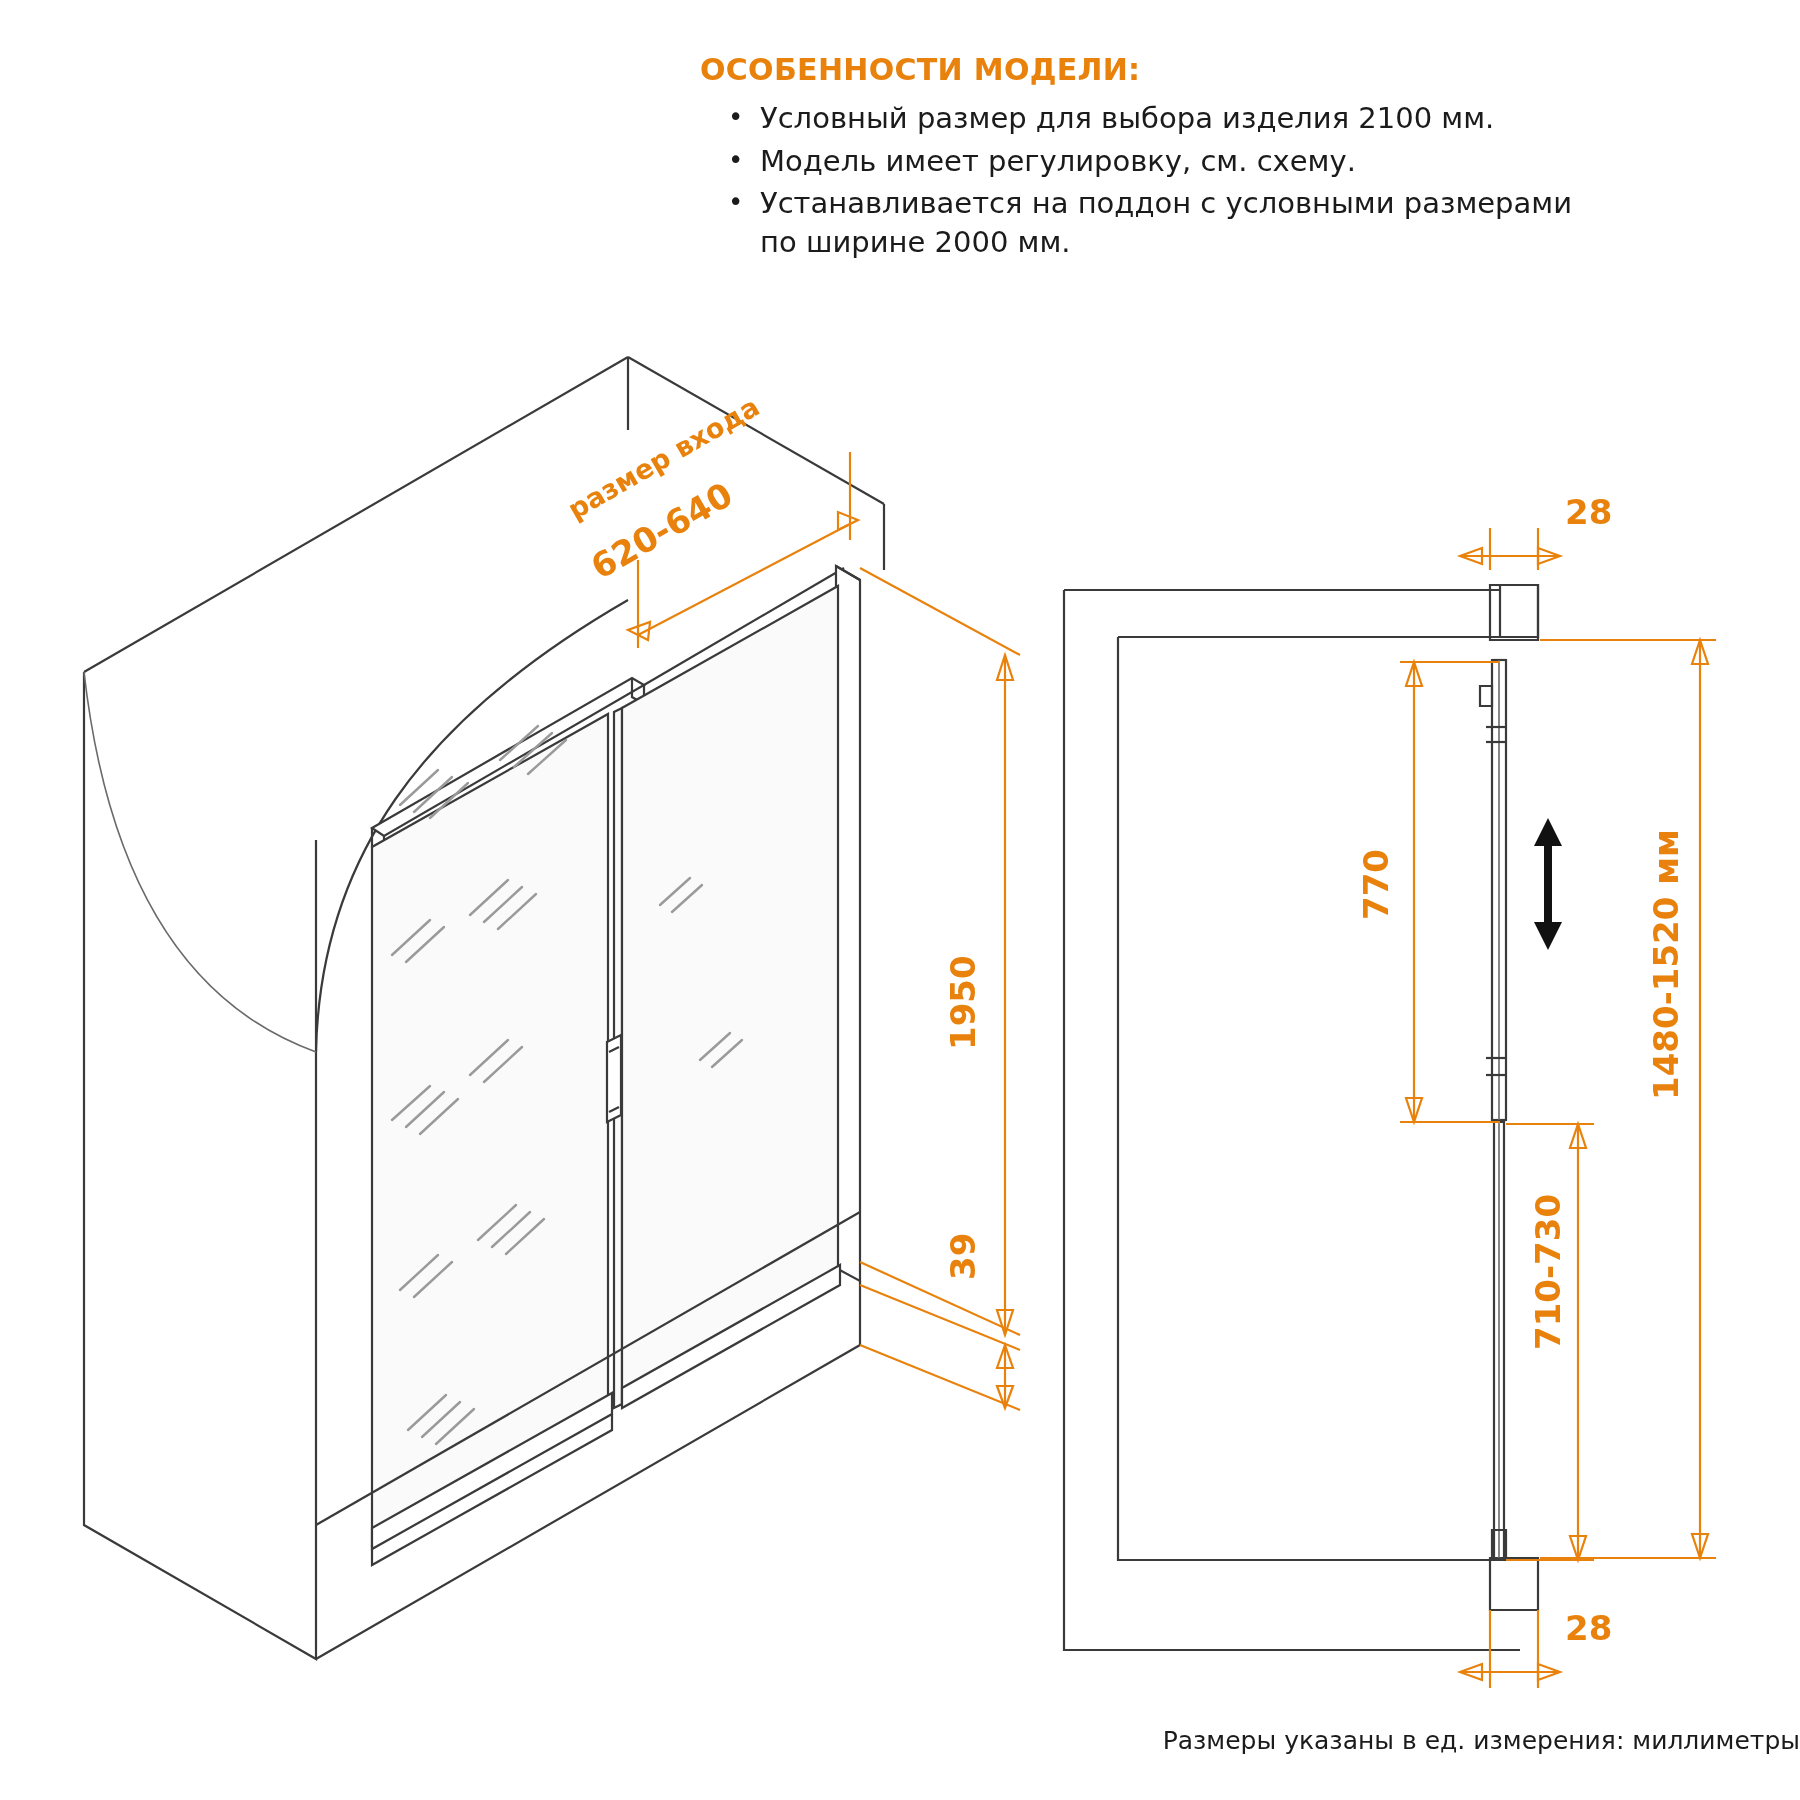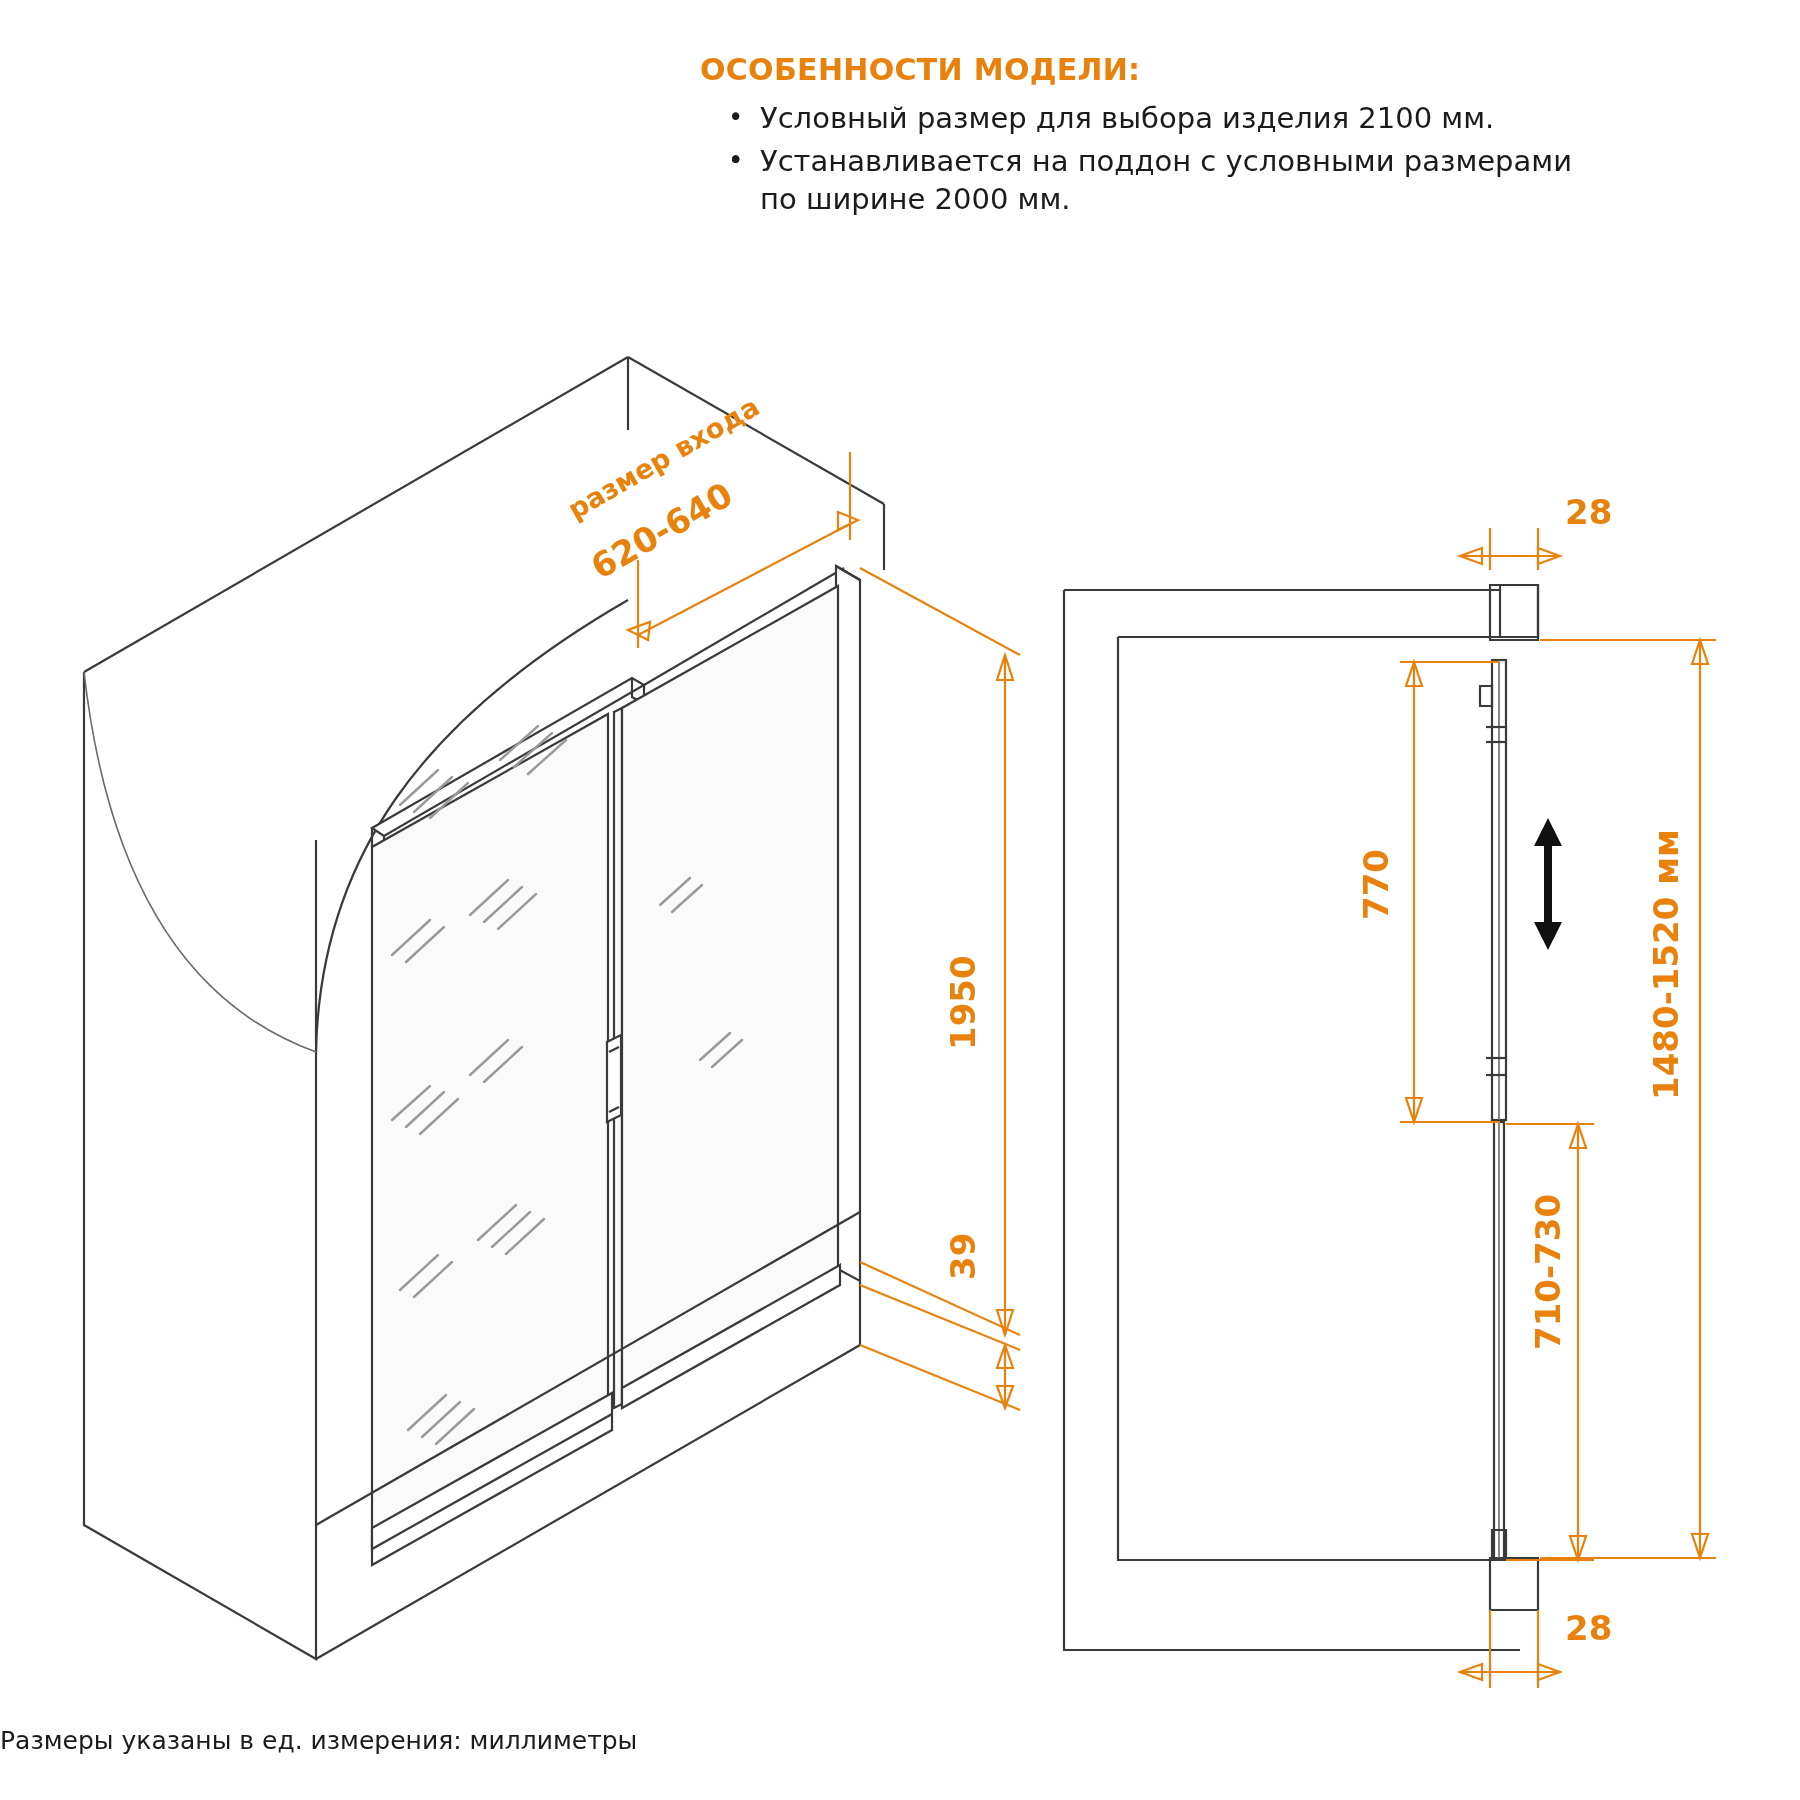--- a/index.html
+++ b/index.html
@@ -55,21 +55,21 @@
     line-height: 1.4;
     color: #1b1b1b;
   }
 
   
   .footer-note {
     position: absolute;
     left: 0;
     top: 1726px;
     width: 1800px;
-    text-align: left;
+    text-align: right;
     font-size: 25px;
     color: #1b1b1b;
   }
 
   
   svg.draw {
     position: absolute;
     left: 0;
     top: 0;
     width: 1800px;
@@ -102,20 +102,21 @@
 
   <div class="features">
     <div class="features-title">ОСОБЕННОСТИ МОДЕЛИ:</div>
     <ul class="features-list">
       <li>
         <span class="bullet">•</span>
         <span>Условный размер для выбора изделия 2100 мм.</span>
       </li>
       <li>
         <span class="bullet">•</span>
+        <span>Модель имеет регулировку, см. схему.</span>
       </li>
       <li>
         <span class="bullet">•</span>
         <span>Устанавливается на поддон с условными размерами по ширине 2000 мм.</span>
       </li>
     </ul>
   </div>
 
   <svg class="draw" viewBox="0 0 1800 1800">
 

